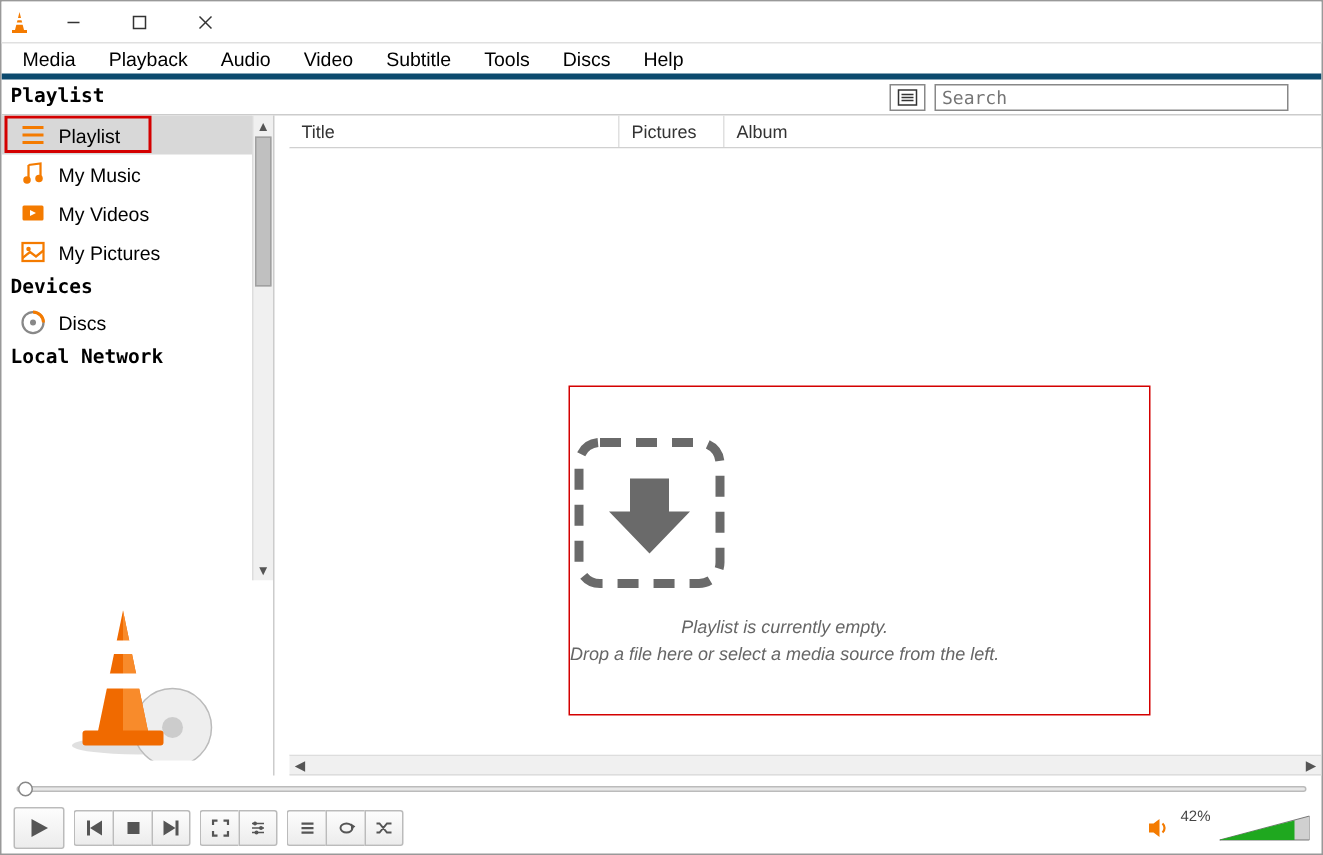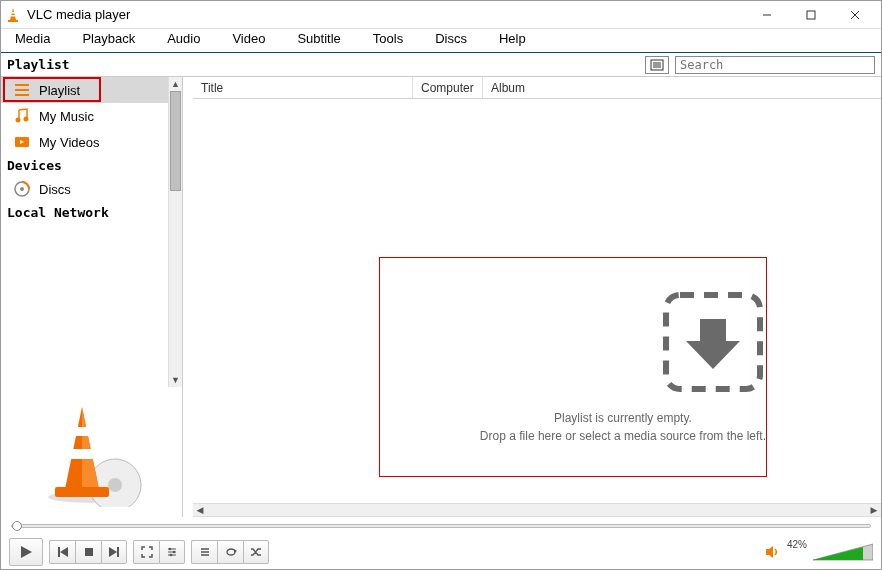--- a/index.html
+++ b/index.html
@@ -2,26 +2,26 @@
 <html><head>
 <meta charset="utf-8">
 <style>
 * { box-sizing: border-box; margin: 0; padding: 0; }
 body { font-family: "Segoe UI", Arial, sans-serif; font-size: 12px; background: #fff; color: #000; width: 882px; height: 570px; overflow: hidden; border: 1px solid #999; display: flex; flex-direction: column; }
 .titlebar { height: 28px; display: flex; align-items: center; padding: 0 4px; background: #fff; border-bottom: 1px solid #e0e0e0; }
 .titlebar .cone { width: 16px; height: 16px; margin-right: 6px; }
 .titlebar .title { font-size: 13px; flex: 1; }
 .winbtn { width: 44px; height: 22px; display: flex; align-items: center; justify-content: center; }
 .winbtn svg { stroke: #333; }
-.menubar { height: 24px; display: flex; align-items: flex-start; padding: 0 4px; gap: 12px; border-bottom: 1px solid #0c4a6e; font-size: 13px; }
+.menubar { height: 24px; display: flex; align-items: flex-end; padding: 0 4px; gap: 2px; border-bottom: 4px solid #0c4a6e; font-size: 13px; }
 .menubar .mi { padding: 2px 10px; cursor: default; }
 .header-row { height: 24px; display: flex; align-items: center; border-bottom: 1px solid #ccc; font-family: "SimSun","NSimSun",monospace; font-weight: bold; }
 .header-row .hlabel { flex: 1; padding-left: 6px; font-size: 13px; }
 .listmode { width: 24px; height: 18px; border: 1px solid #888; margin-right: 6px; display: flex; align-items: center; justify-content: center; }
-.searchbox { width: 200px; height: 18px; border: 1px solid #888; margin-right: 6px; background: #fff; }
+.searchbox { width: 236px; height: 18px; border: 1px solid #888; margin-right: 22px; background: #fff; }
 .searchbox input { width: 100%; height: 100%; border: 0; outline: 0; padding: 0 4px; font-family: "SimSun",monospace; font-size: 12px; color: #999; background: transparent; }
 .content { flex: 1; display: flex; min-height: 0; }
 .sidebar { width: 182px; border-right: 1px solid #ccc; position: relative; display: flex; flex-direction: column; }
 .side-scroll { flex: 1; overflow: hidden; position: relative; }
 .side-list { position: absolute; top: 0; left: 0; right: 14px; }
 .side-sb { position: absolute; top: 0; right: 0; width: 14px; bottom: 0; background: #f0f0f0; border-left: 1px solid #ddd; }
 .side-sb .thumb { position: absolute; left: 1px; right: 1px; top: 2px; height: 14px; background: #c0c0c0; border: 1px solid #a0a0a0; }
 .side-sb .arrow { position: absolute; left: 0; right: 0; height: 14px; display: flex; align-items: center; justify-content: center; font-size: 9px; color: #555; }
 .sec-header { font-family: "SimSun","NSimSun",monospace; font-weight: bold; padding: 3px 6px; font-size: 13px; }
 .side-item { display: flex; align-items: center; height: 26px; padding-left: 12px; gap: 8px; font-size: 13px; }
@@ -29,21 +29,21 @@
 .side-item .icon { width: 18px; height: 18px; display: flex; align-items: center; justify-content: center; }
 .highlight-red { position: absolute; left: 2px; top: 0px; width: 98px; height: 25px; border: 2px solid #d40000; pointer-events: none; }
 .sidebar-art { height: 130px; display: flex; align-items: center; justify-content: center; }
 .main { flex: 1; display: flex; flex-direction: column; min-width: 0; margin-left: 10px; }
 .colheaders { height: 22px; display: flex; align-items: stretch; border-bottom: 1px solid #d0d0d0; font-size: 12px; color: #333; }
 .colheaders .col { display: flex; align-items: center; padding: 0 8px; border-right: 1px solid #e0e0e0; }
 .col.title-col { width: 220px; }
 .col.dur-col { width: 70px; }
 .col.album-col { flex: 1; border-right: 0; }
 .drop-area { flex: 1; position: relative; background: #fff; }
-.red-box { position: absolute; left: 186px; top: 158px; width: 388px; height: 220px; border: 1px solid #d40000; display: flex; flex-direction: column; align-items: flex-end; justify-content: center; }
+.red-box { position: absolute; left: 186px; top: 158px; width: 388px; height: 220px; border: 1px solid #d40000; display: flex; flex-direction: column; align-items: flex-start; justify-content: center; font-style: italic; }
 .drop-dashed { width: 106px; height: 106px; margin-bottom: 14px; }
 .droptxt { color: #666; font-size: 12px; text-align: center; line-height: 1.5; }
 .main-sb { height: 14px; background: #f0f0f0; border-top: 1px solid #ddd; border-bottom: 1px solid #ddd; display: flex; align-items: center; }
 .main-sb .arrow { width: 14px; text-align: center; font-size: 9px; color: #555; }
 .main-sb .track { flex: 1; }
 .seekbar { height: 18px; display: flex; align-items: center; padding: 0 10px; }
 .seek-track { flex: 1; height: 4px; background: #e8e8e8; border: 1px solid #bbb; border-radius: 2px; position: relative; }
 .seek-thumb { position: absolute; left: 0; top: -4px; width: 10px; height: 10px; background: #fff; border: 1px solid #888; border-radius: 50%; }
 .controls { height: 34px; display: flex; align-items: center; padding: 0 8px; gap: 6px; }
 .cbtn { height: 24px; border: 1px solid #bbb; background: linear-gradient(#fdfdfd,#ececec); display: flex; align-items: center; justify-content: center; border-radius: 2px; }
@@ -66,21 +66,20 @@
 
 <div class="titlebar">
   <span class="cone">
     <svg viewBox="0 0 16 16">
         <polygon points="8,1 11,13 5,13" fill="#f47b00"></polygon>
         <rect x="3" y="13" width="10" height="2" fill="#f47b00"></rect>
         <rect x="6" y="5" width="4" height="1.5" fill="#fff"></rect>
         <rect x="5.5" y="8" width="5" height="1.5" fill="#fff"></rect>
       </svg>
   </span>
-  <span class="title">VLC media player</span>
   <div class="winbtn">
       <svg width="10" height="10">
         <line x1="1" y1="5" x2="9" y2="5" stroke-width="1"></line>
       </svg>
     </div>
   <div class="winbtn">
       <svg width="10" height="10">
         <rect x="1" y="1" width="8" height="8" fill="none" stroke-width="1"></rect>
       </svg>
     </div>
@@ -150,20 +149,30 @@
         </div>
         <div class="side-item">
           <span class="icon">
               <svg width="18" height="18">
                 <rect x="2" y="4" width="14" height="10" rx="1" fill="#f47b00"></rect>
                 <polygon points="7,7 7,11 11,9" fill="#fff"></polygon>
               </svg>
             </span>
           <span>My Videos</span>
         </div>
+        <div class="side-item">
+          <span class="icon">
+              <svg width="18" height="18">
+                <rect x="2" y="3" width="14" height="12" fill="none" stroke="#f47b00" stroke-width="1.5"></rect>
+                <circle cx="6" cy="7" r="1.5" fill="#f47b00"></circle>
+                <polyline points="2,13 7,9 11,12 16,8" fill="none" stroke="#f47b00" stroke-width="1.5"></polyline>
+              </svg>
+            </span>
+          <span>My Pictures</span>
+        </div>
 
         <div class="sec-header">Devices</div>
         <div class="side-item">
           <span class="icon">
               <svg width="18" height="18">
                 <circle cx="9" cy="9" r="7" fill="none" stroke="#888" stroke-width="1.5"></circle>
                 <circle cx="9" cy="9" r="2" fill="#888"></circle>
                 <path d="M9 2 A7 7 0 0 1 16 9" fill="none" stroke="#f47b00" stroke-width="2"></path>
               </svg>
             </span>
@@ -193,21 +202,21 @@
       </svg>
     </div>
   </div>
 
   <div class="main">
     <div class="colheaders">
       <div class="col title-col">
           <span>Title</span>
         </div>
       <div class="col dur-col">
-          <span>Computer</span>
+          <span>Pictures</span>
         </div>
       <div class="col album-col">
           <span>Album</span>
         </div>
     </div>
     <div class="drop-area">
       <div class="red-box">
         <svg class="drop-dashed" viewBox="0 0 106 106">
           <rect x="6" y="6" width="94" height="94" rx="14" fill="none" stroke="#6a6a6a" stroke-width="6" stroke-dasharray="14 10"></rect>
           <polygon points="40,30 66,30 66,52 80,52 53,80 26,52 40,52" fill="#6a6a6a"></polygon>

